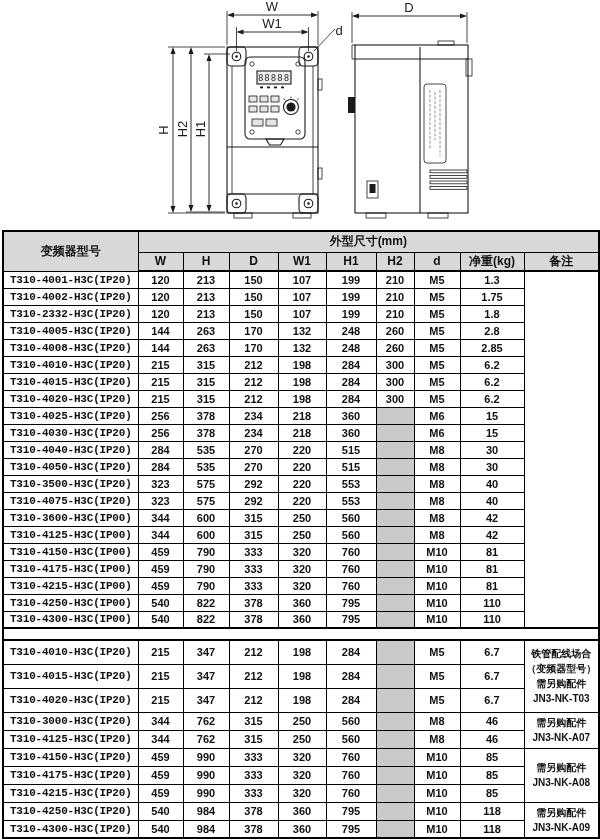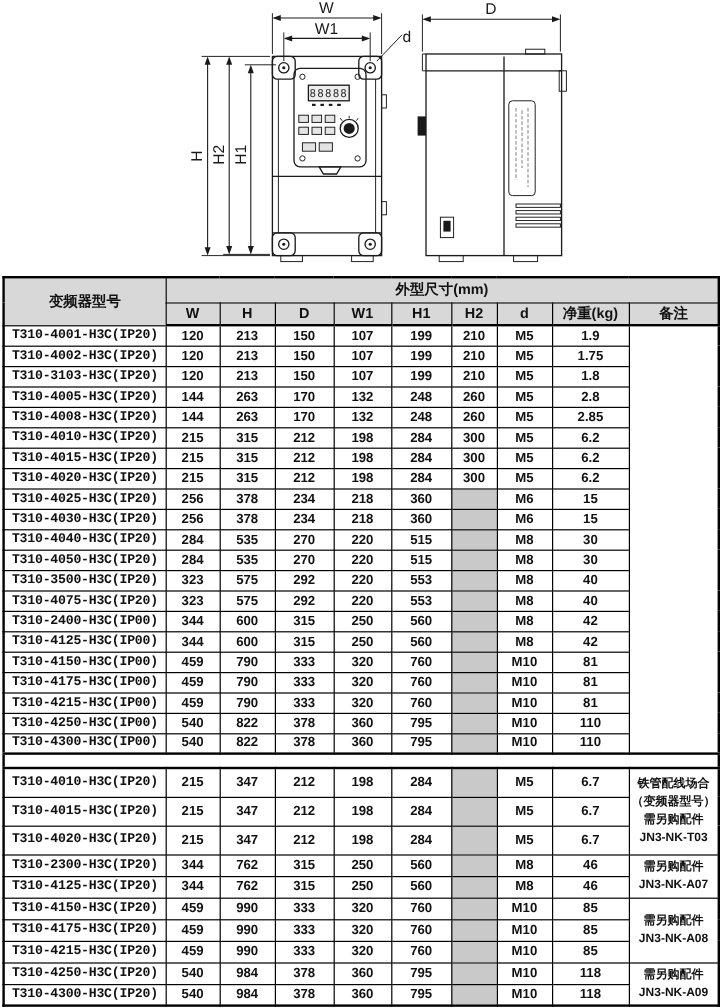--- a/index.html
+++ b/index.html
@@ -230,36 +230,36 @@
   <tbody id="tbody">
       <tr class="sec1">
         <td class="model">T310-4001-H3C(IP20)</td>
         <td>120</td>
         <td>213</td>
         <td>150</td>
         <td>107</td>
         <td>199</td>
         <td>210</td>
         <td>M5</td>
-        <td>1.9</td>
+        <td>1.3</td>
         <td rowspan="21" class="remark-cell"></td>
       </tr>
       <tr class="sec1">
         <td class="model">T310-4002-H3C(IP20)</td>
         <td>120</td>
         <td>213</td>
         <td>150</td>
         <td>107</td>
         <td>199</td>
         <td>210</td>
         <td>M5</td>
         <td>1.75</td>
       </tr>
       <tr class="sec1">
-        <td class="model">T310-3103-H3C(IP20)</td>
+        <td class="model">T310-2332-H3C(IP20)</td>
         <td>120</td>
         <td>213</td>
         <td>150</td>
         <td>107</td>
         <td>199</td>
         <td>210</td>
         <td>M5</td>
         <td>1.8</td>
       </tr>
       <tr class="sec1">
@@ -377,21 +377,21 @@
         <td>323</td>
         <td>575</td>
         <td>292</td>
         <td>220</td>
         <td>553</td>
         <td class="grey"></td>
         <td>M8</td>
         <td>40</td>
       </tr>
       <tr class="sec1">
-        <td class="model">T310-2400-H3C(IP00)</td>
+        <td class="model">T310-3600-H3C(IP00)</td>
         <td>344</td>
         <td>600</td>
         <td>315</td>
         <td>250</td>
         <td>560</td>
         <td class="grey"></td>
         <td>M8</td>
         <td>42</td>
       </tr>
       <tr class="sec1">
@@ -496,21 +496,21 @@
         <td>215</td>
         <td>347</td>
         <td>212</td>
         <td>198</td>
         <td>284</td>
         <td class="grey"></td>
         <td>M5</td>
         <td>6.7</td>
       </tr>
       <tr class="sec2b">
-        <td class="model">T310-2300-H3C(IP20)</td>
+        <td class="model">T310-3000-H3C(IP20)</td>
         <td>344</td>
         <td>762</td>
         <td>315</td>
         <td>250</td>
         <td>560</td>
         <td class="grey"></td>
         <td>M8</td>
         <td>46</td>
         <td rowspan="2" class="remark-cell">
           <div>需另购配件</div>

